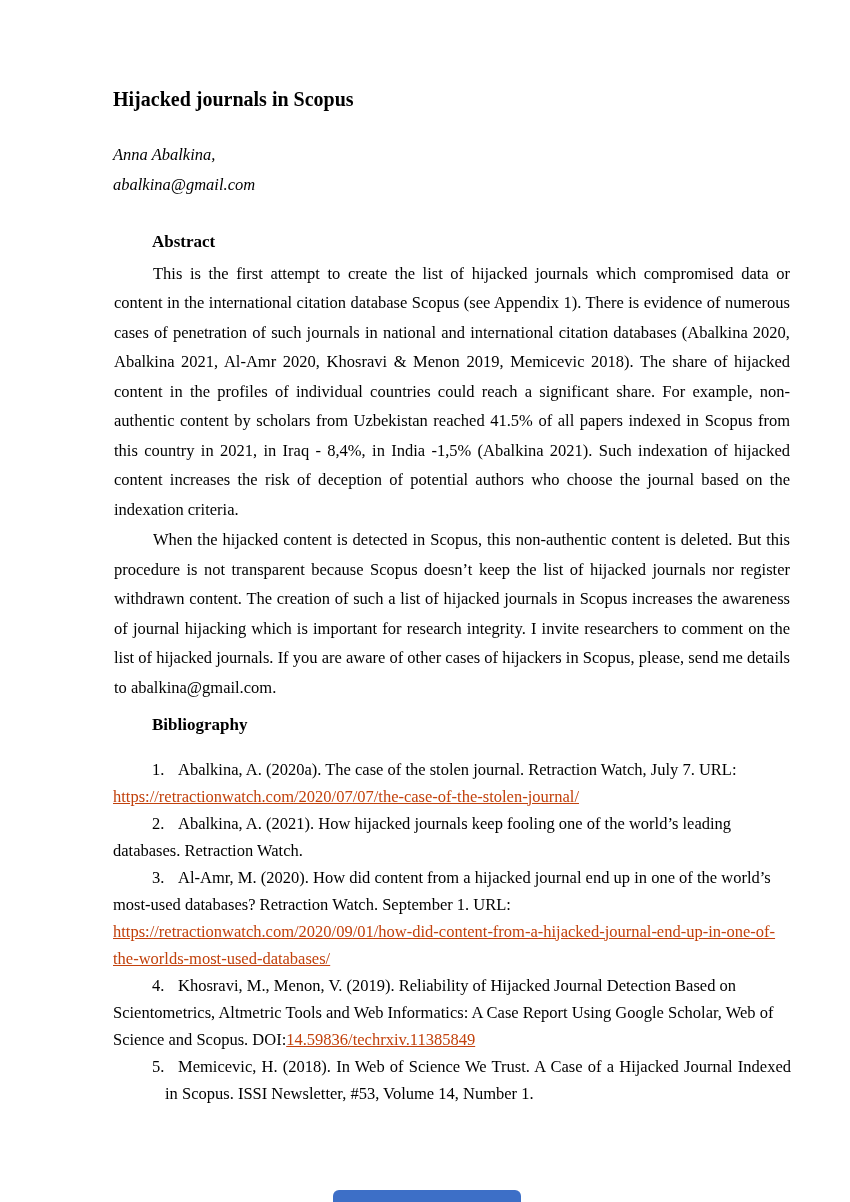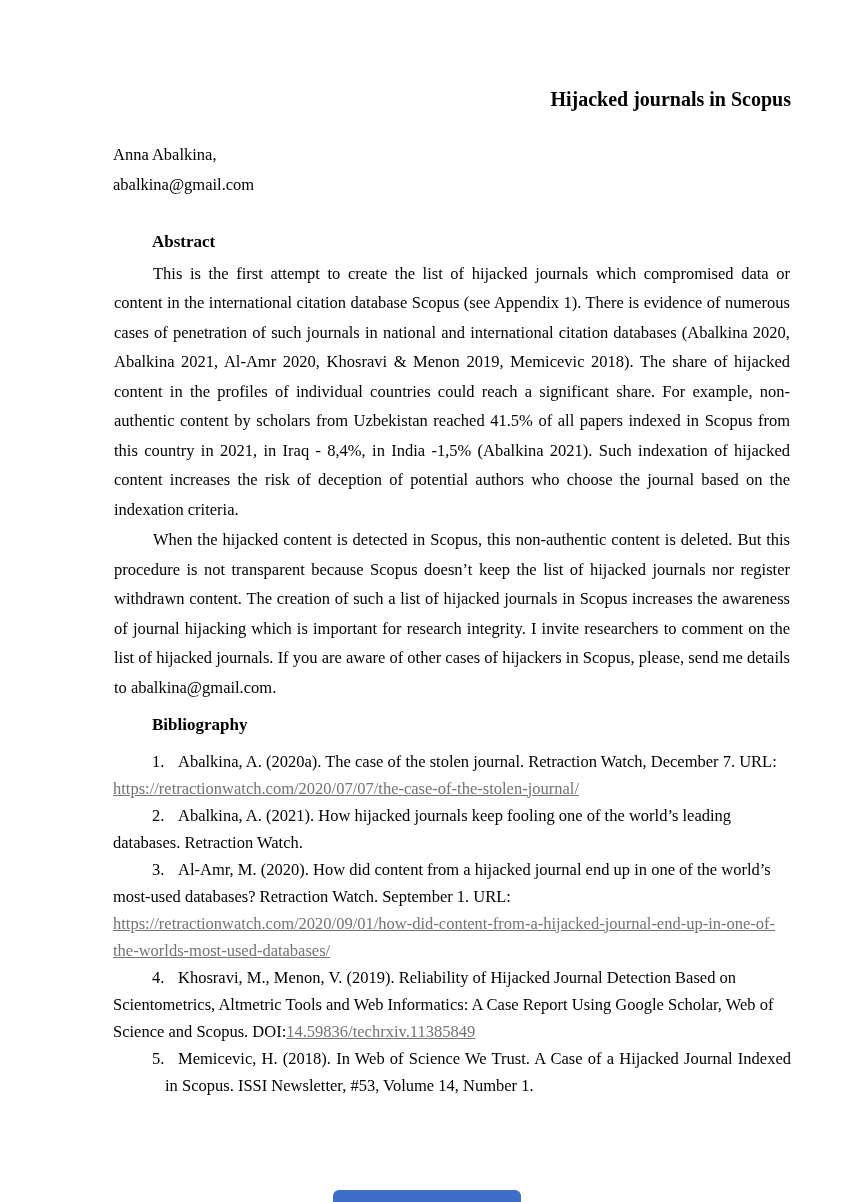--- a/index.html
+++ b/index.html
@@ -14,36 +14,37 @@
   .content{
     position:absolute;
     left:113px;top:0;
     width:678px;
   }
   .title{
     margin:86px 0 0 0;
     font-size:20px;
     line-height:26px;
     font-weight:bold;
-    text-align:right;
+    text-align:left;
   }
   .author-block{margin-top:28px;}
   .author-block p{
     margin:0;
     font-size:16.5px;
     line-height:29.5px;
+    font-style:italic;
   }
   .sec-heading{
     margin:28px 0 2px 0;
     font-size:17px;
     line-height:29.5px;
     font-weight:bold;
     text-indent:39px;
   }
-  .sec-heading.bib{margin-top:8px;margin-bottom:8px;font-family:Liberation Serif, serif;}
+  .sec-heading.bib{margin-top:8px;margin-bottom:16px;font-family:Liberation Serif, serif;}
   .para{
     margin:1px;
     font-size:16.5px;
     line-height:29.5px;
     text-align:justify;
     text-indent:39px;
   }
   .refs{margin-top:8px;}
   .ref{
     margin:0;
@@ -57,21 +58,21 @@
     text-indent:-13px;
     text-align:justify;
   }
   .refnum{
     display:inline-block;
     width:26px;
     text-indent:0;
   }
   .link{
     text-decoration:underline;
-    color:#737373;
+    color:#c2410c;
     cursor:pointer;
   }
   .bottom-bar{
     position:absolute;
     left:333px;
     bottom:0;
     width:188px;
     height:12px;
     border-radius:6px 6px 0 0;
   }
@@ -90,21 +91,21 @@
     </div>
 
     <h2 class="sec-heading">Abstract</h2>
 
     <p class="para">This is the first attempt to create the list of hijacked journals which compromised data or content in the international citation database Scopus (see Appendix 1).  There is evidence of numerous cases of penetration of such journals in national and international citation databases (Abalkina 2020, Abalkina 2021, Al-Amr 2020, Khosravi &amp; Menon 2019, Memicevic 2018). The share of hijacked content in the profiles of individual countries could reach a significant share. For example, non-authentic content by scholars from Uzbekistan reached 41.5% of all papers indexed in Scopus from this country in 2021, in Iraq - 8,4%, in India -1,5% (Abalkina 2021). Such indexation of hijacked content increases the risk of deception of potential authors who choose the journal based on the indexation criteria.</p>
     <p class="para">When the hijacked content is detected in Scopus, this non-authentic content is deleted. But this procedure is not transparent because Scopus doesn’t keep the list of hijacked journals nor register withdrawn content. The creation of such a list of hijacked journals in Scopus increases the awareness of journal hijacking which is important for research integrity. I invite researchers to comment on the list of hijacked journals. If you are aware of other cases of hijackers in Scopus, please, send me details to abalkina@gmail.com.</p>
 
     <h2 class="sec-heading bib">Bibliography</h2>
 
     <div class="refs">
-      <p class="ref"><span class="refnum">1.</span><span>Abalkina, A. (2020a). The case of the stolen journal. Retraction Watch, December 7. URL: </span><span class="link">https://retractionwatch.com/2020/07/07/the-case-of-the-stolen-journal/</span></p>
+      <p class="ref"><span class="refnum">1.</span><span>Abalkina, A. (2020a). The case of the stolen journal. Retraction Watch, July 7. URL: </span><span class="link">https://retractionwatch.com/2020/07/07/the-case-of-the-stolen-journal/</span></p>
       <p class="ref"><span class="refnum">2.</span><span>Abalkina, A. (2021). How hijacked journals keep fooling one of the world’s leading databases. Retraction Watch.</span></p>
       <p class="ref"><span class="refnum">3.</span><span>Al-Amr, M. (2020). How did content from a hijacked journal end up in one of the world’s most-used databases? Retraction Watch. September 1. URL: </span><span class="link">https://retractionwatch.com/2020/09/01/how-did-content-from-a-hijacked-journal-end-up-in-one-of-the-worlds-most-used-databases/</span></p>
       <p class="ref"><span class="refnum">4.</span><span>Khosravi, M., Menon, V. (2019). Reliability of Hijacked Journal Detection Based on Scientometrics, Altmetric Tools and Web Informatics: A Case Report Using Google Scholar, Web of Science and Scopus. DOI:</span><span class="link">14.59836/techrxiv.11385849</span></p>
       <p class="ref hang"><span class="refnum">5.</span><span>Memicevic, H. (2018). In Web of Science We Trust. A Case of a Hijacked Journal Indexed in Scopus. ISSI Newsletter, #53, Volume 14, Number 1.</span></p>
     </div>
 
   </div>
 
   <div class="bottom-bar" style="background: rgb(61, 111, 199);"></div>
 </div>

